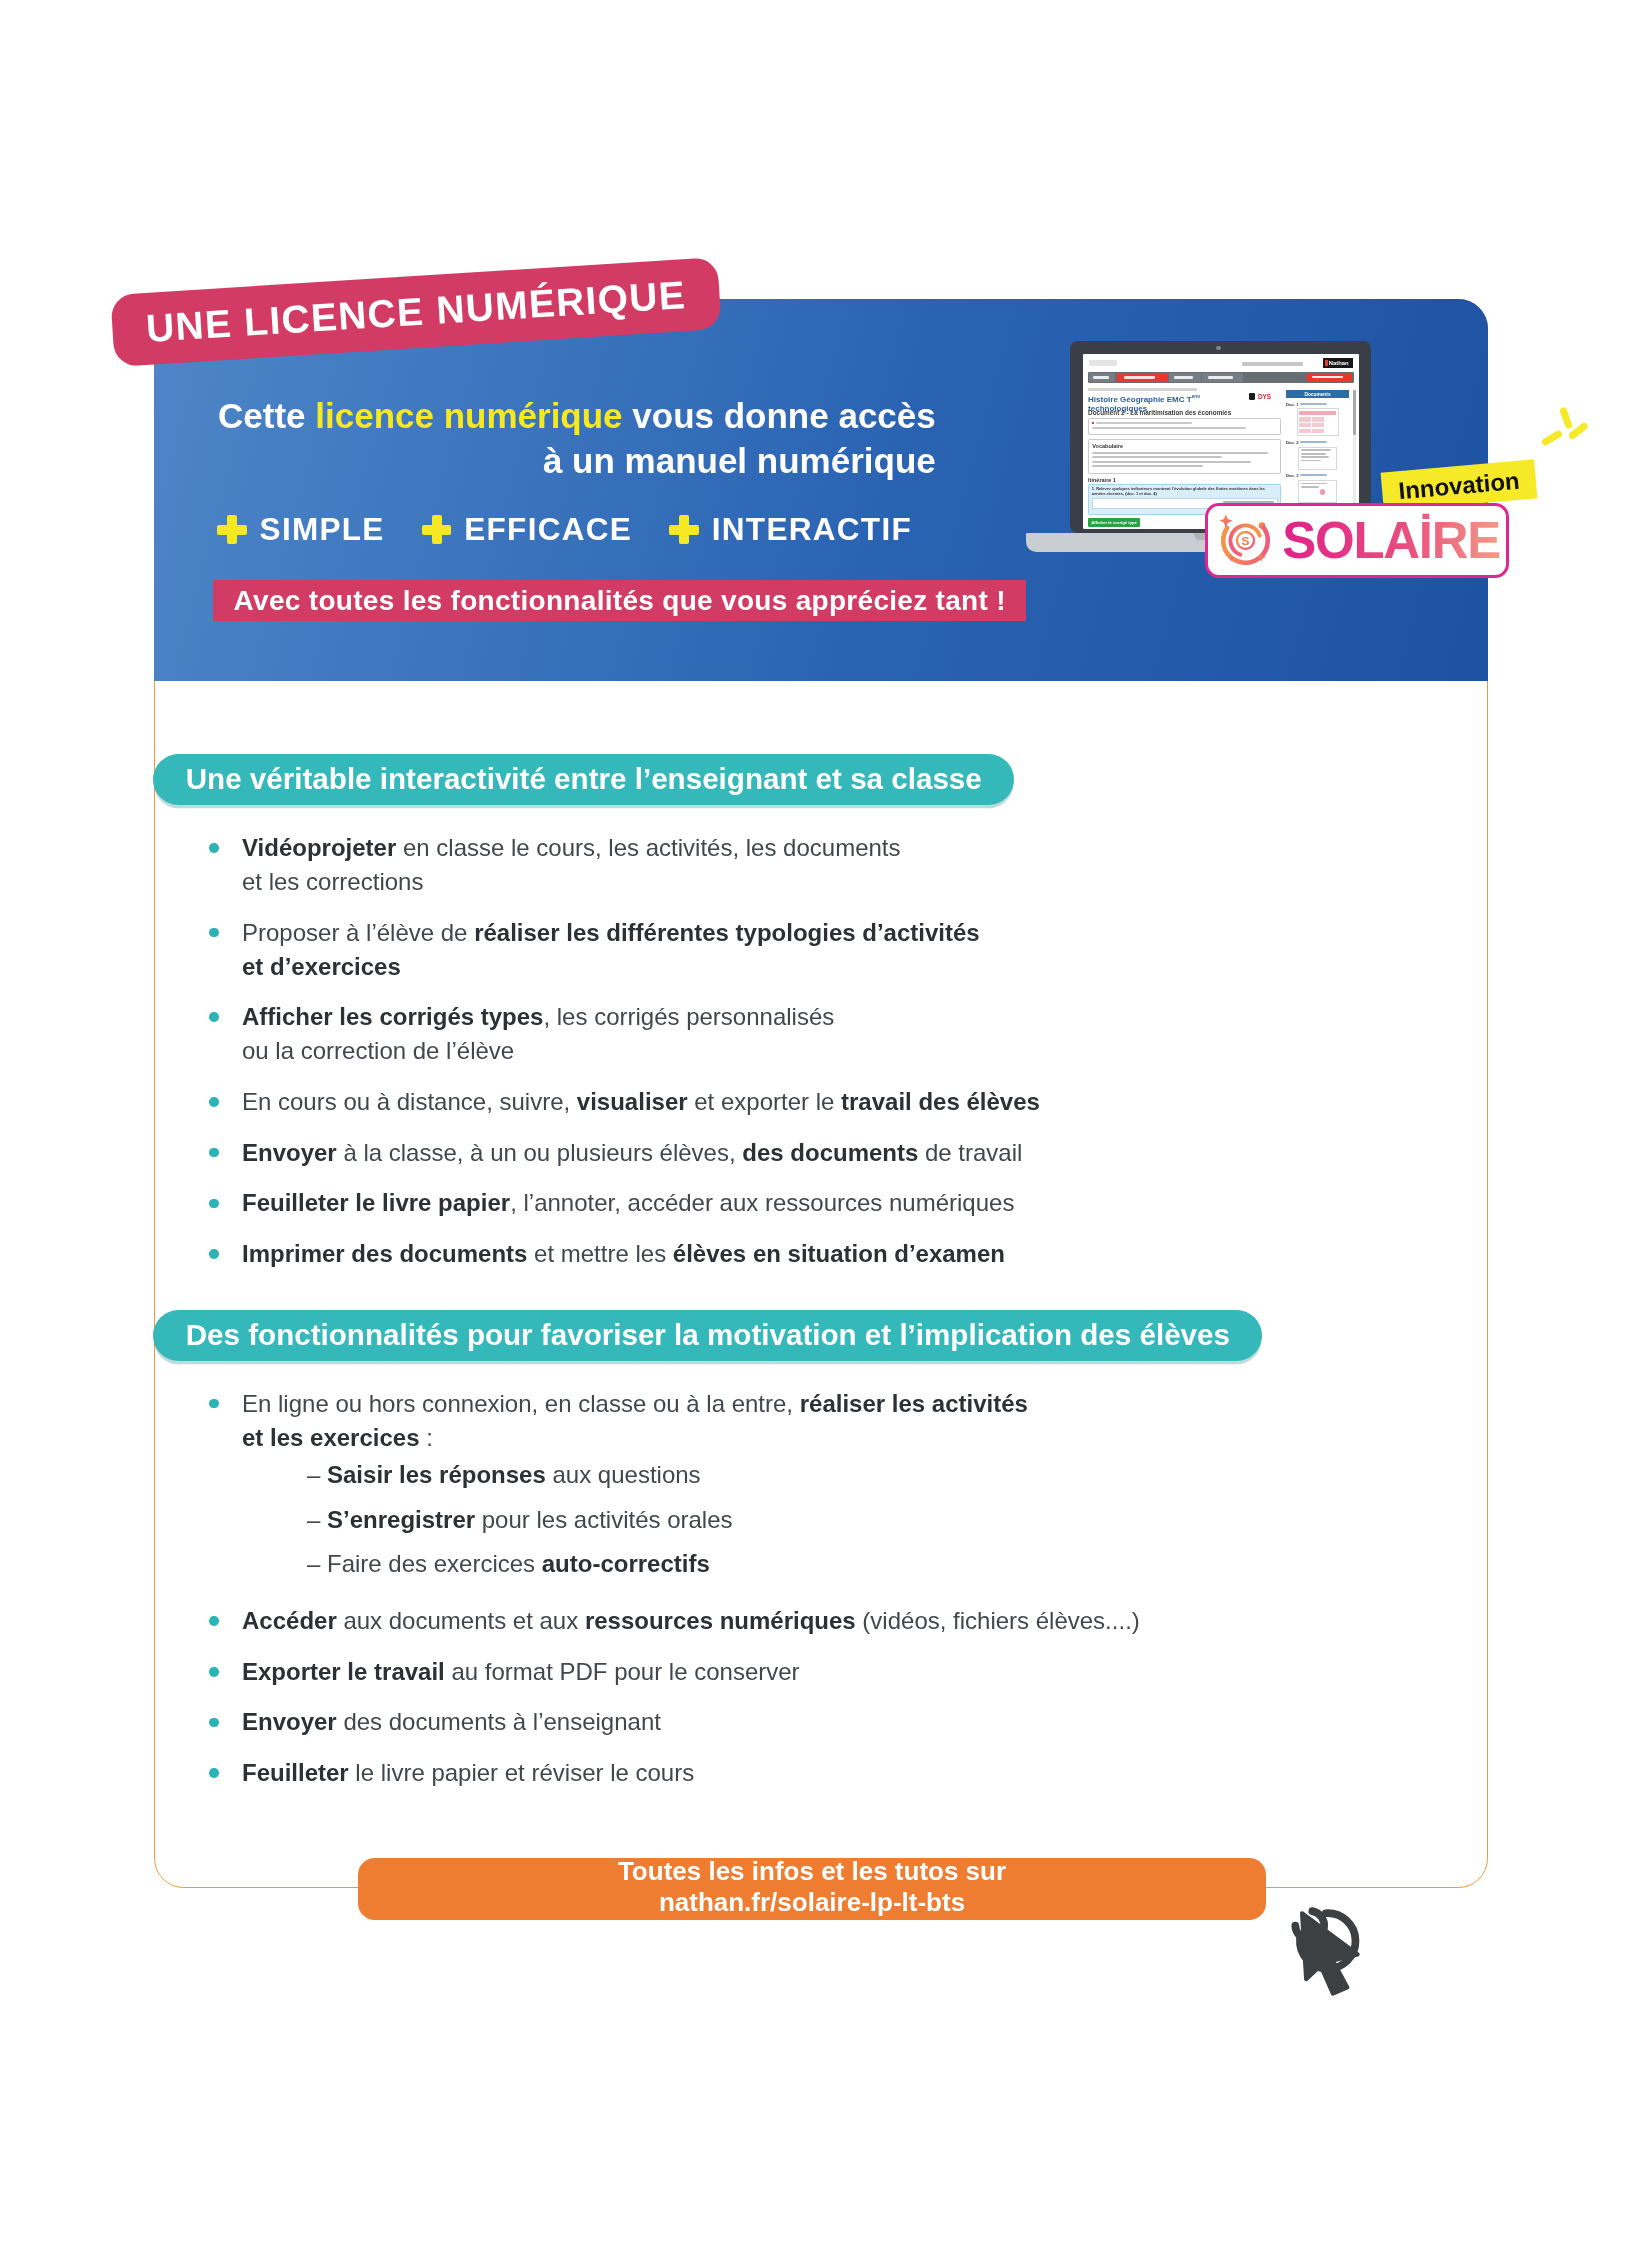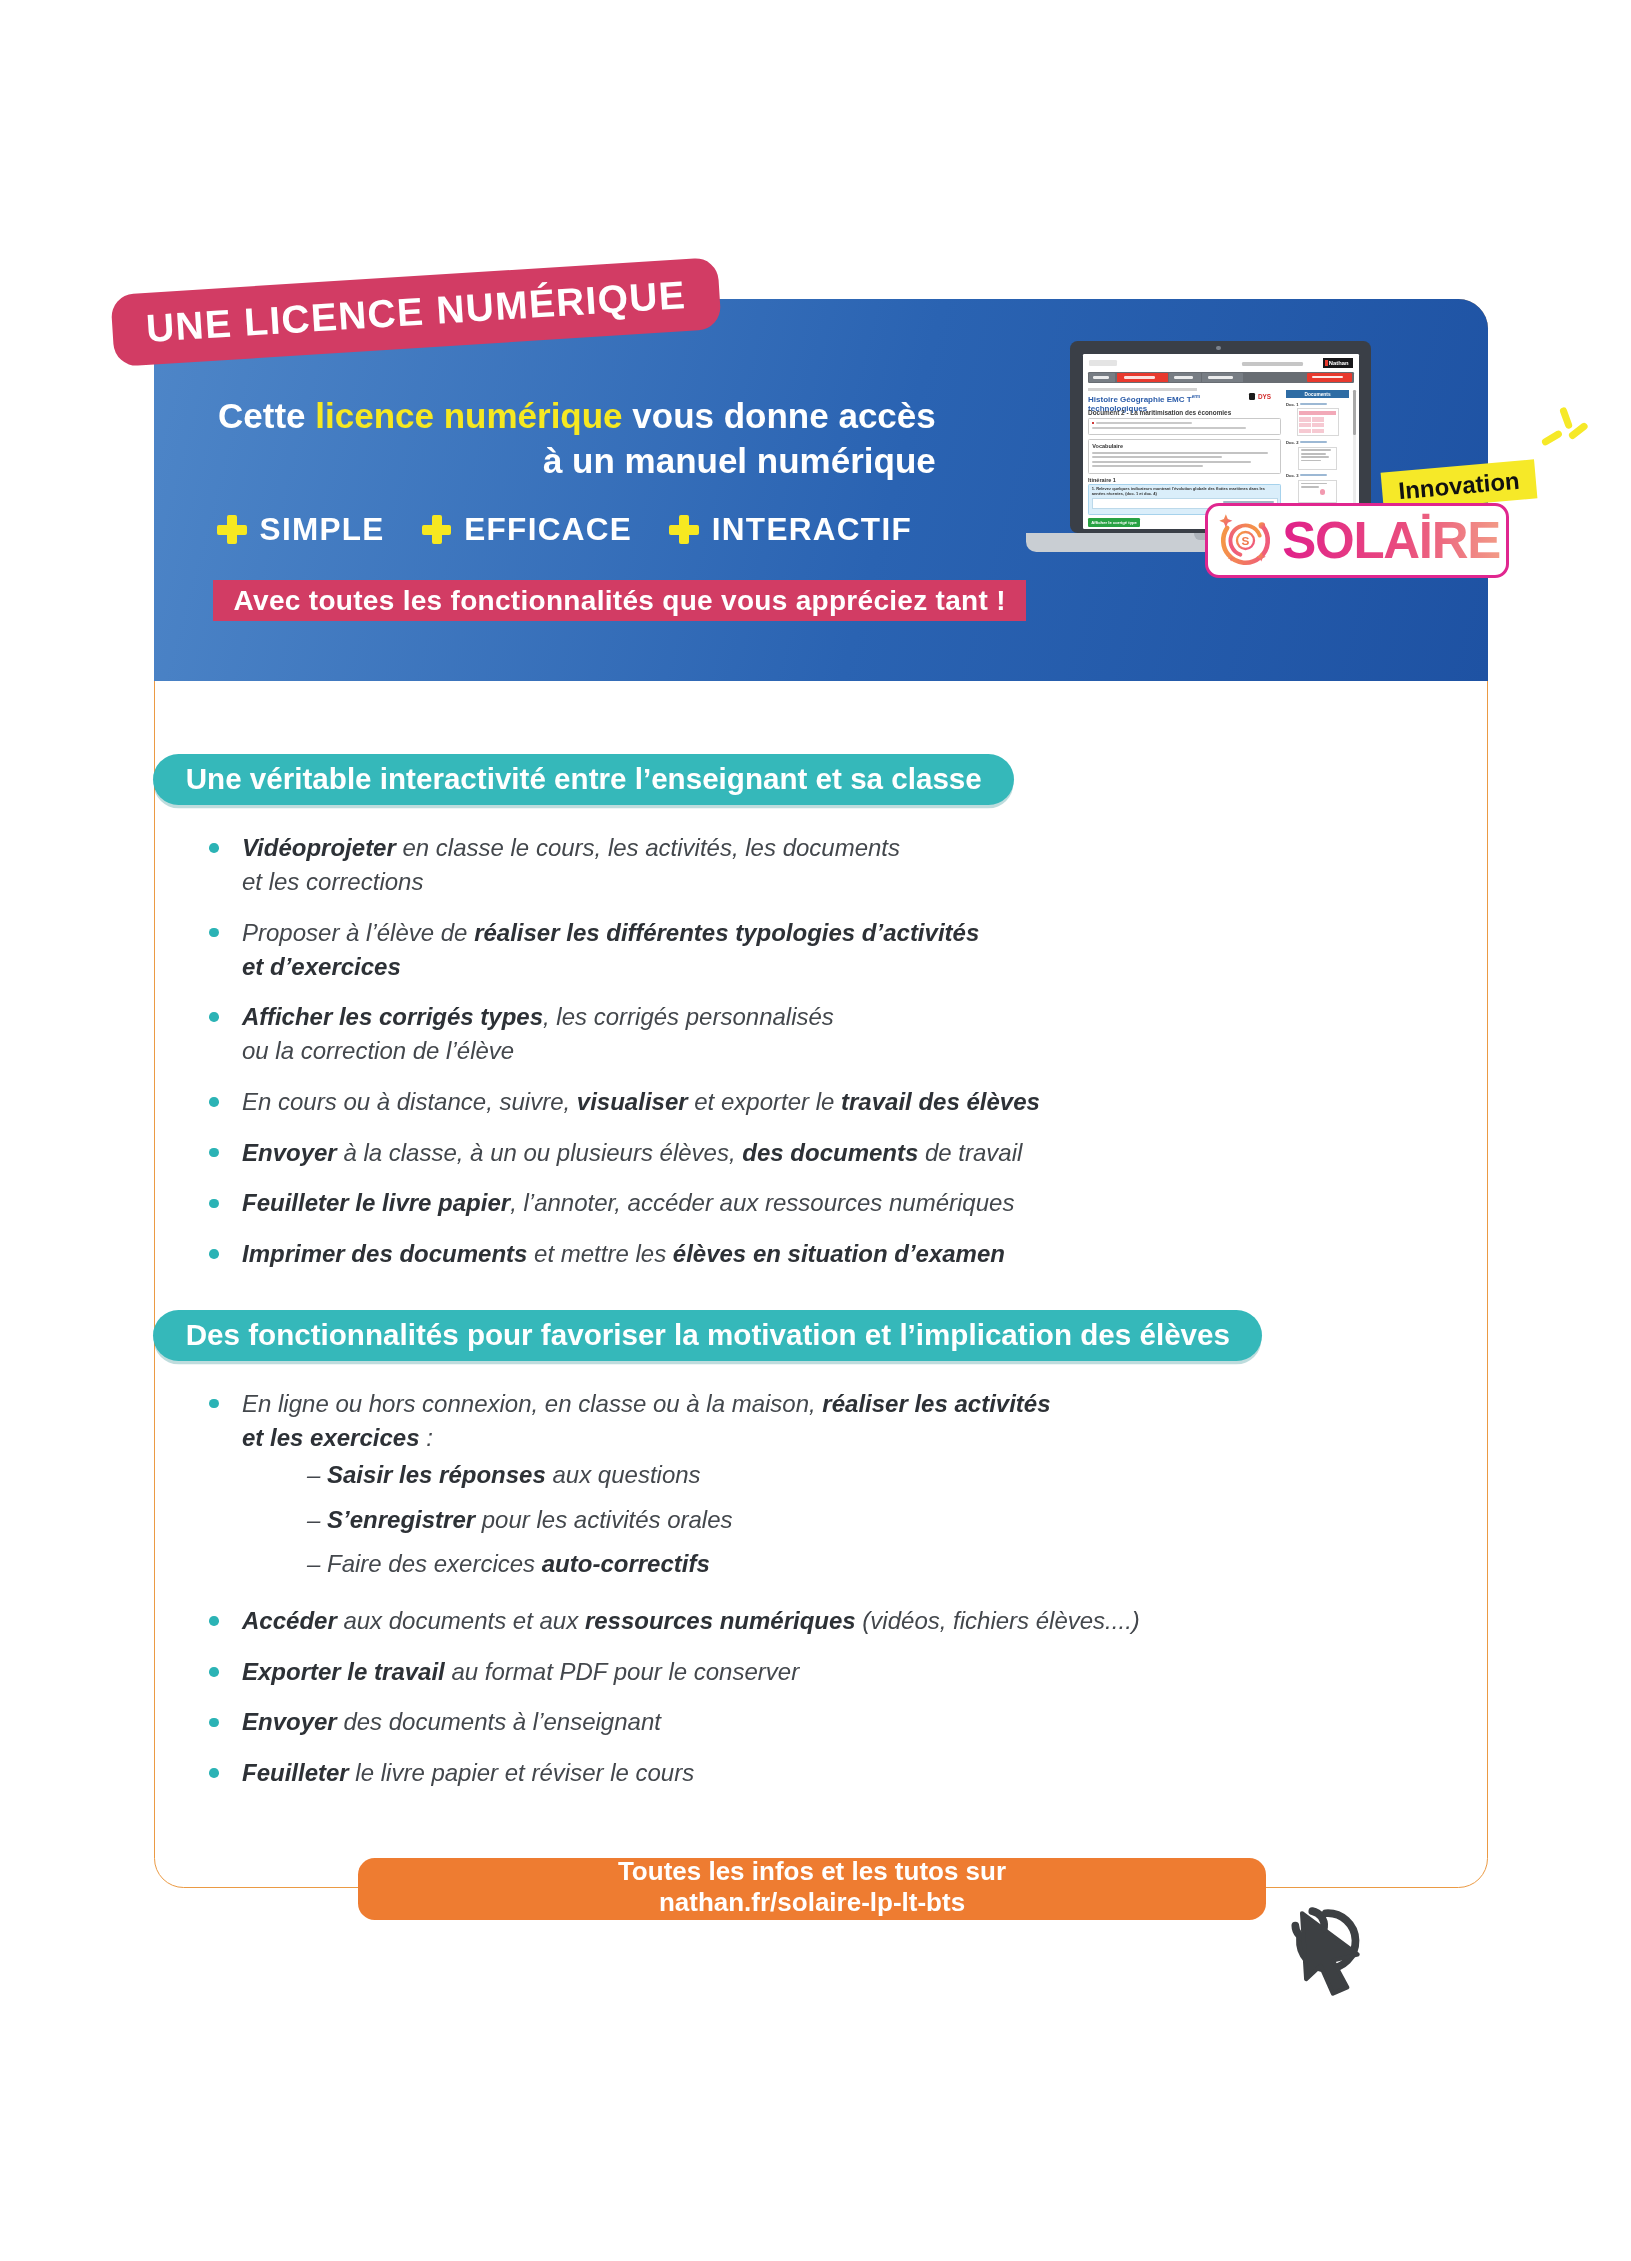--- a/index.html
+++ b/index.html
@@ -115,21 +115,21 @@
     background:linear-gradient(90deg,#e0218a 0%,#e94b7e 55%,#f29a86 100%);
     -webkit-background-clip:text; background-clip:text; color:#e0268f; -webkit-text-fill-color:transparent; }
 
   
   .content { position:absolute; left:154px; top:754px; width:1334px; z-index:3; }
   .pill { display:inline-block; margin-left:-1.3px; background:#35b8ba; color:#fff; font-size:29.6px;
     font-weight:bold; line-height:29.6px; padding:10.3px 32px 11px 33px; border-radius:32px;
     box-shadow:0 3.9px 0 -0.6px rgba(23,130,133,.28); }
   ul.bullets { list-style:none; margin:26px 0 0 0; }
   ul.bullets li { position:relative; padding-left:88px; font-size:24px; line-height:34px;
-    color:#43474c; margin-bottom:16.7px;font-style:italic; }
+    color:#43474c; margin-bottom:16.7px; }
   ul.bullets li::before { content:""; position:absolute; left:55px; top:12.2px; width:9.6px; height:9.6px;
     border-radius:50%; background:#2bb3b5; }
   ul.bullets li .b { font-weight:bold; color:#2d3136; }
   ul.bullets li.sub { padding-left:153px; margin-bottom:10.3px; }
   ul.bullets li.sub::before { display:none; }
   ul.bullets li.tight { margin-bottom:3.9px; }
   ul.bullets li.after-subs { margin-top:23px; }
   .section2 .pill { margin-top:22px; }
 
   
@@ -320,21 +320,21 @@
         <li><span class="b">Afficher les corrigés types</span><span class="r">, les corrigés personnalisés</span><br><span class="r">ou la correction de l’élève</span></li>
         <li><span class="r">En cours ou à distance, suivre, </span><span class="b">visualiser</span><span class="r"> et exporter le </span><span class="b">travail des élèves</span></li>
         <li><span class="b">Envoyer</span><span class="r"> à la classe, à un ou plusieurs élèves, </span><span class="b">des documents</span><span class="r"> de travail</span></li>
         <li><span class="b">Feuilleter le livre papier</span><span class="r">, l’annoter, accéder aux ressources numériques</span></li>
         <li><span class="b">Imprimer des documents</span><span class="r"> et mettre les </span><span class="b">élèves en situation d’examen</span></li>
       </ul>
   </div>
   <div class="section2">
     <span class="pill">Des fonctionnalités pour favoriser la motivation et l’implication des élèves</span>
     <ul class="bullets">
-        <li class="tight"><span class="r">En ligne ou hors connexion, en classe ou à la maison, </span><span class="b">réaliser les activités</span><br><span class="b">et les exercices</span><span class="r"> :</span></li>
+        <li class="tight"><span class="r">En ligne ou hors connexion, en classe ou à la entre, </span><span class="b">réaliser les activités</span><br><span class="b">et les exercices</span><span class="r"> :</span></li>
         <li class="sub"><span class="r">– </span><span class="b">Saisir les réponses</span><span class="r"> aux questions</span></li>
         <li class="sub"><span class="r">– </span><span class="b">S’enregistrer</span><span class="r"> pour les activités orales</span></li>
         <li class="sub"><span class="r">– Faire des exercices </span><span class="b">auto-correctifs</span></li>
         <li class="after-subs"><span class="b">Accéder</span><span class="r"> aux documents et aux </span><span class="b">ressources numériques</span><span class="r"> (vidéos, fichiers élèves....)</span></li>
         <li><span class="b">Exporter le travail</span><span class="r"> au format PDF pour le conserver</span></li>
         <li><span class="b">Envoyer</span><span class="r"> des documents à l’enseignant</span></li>
         <li><span class="b">Feuilleter</span><span class="r"> le livre papier et réviser le cours</span></li>
       </ul>
   </div>
 </div>

